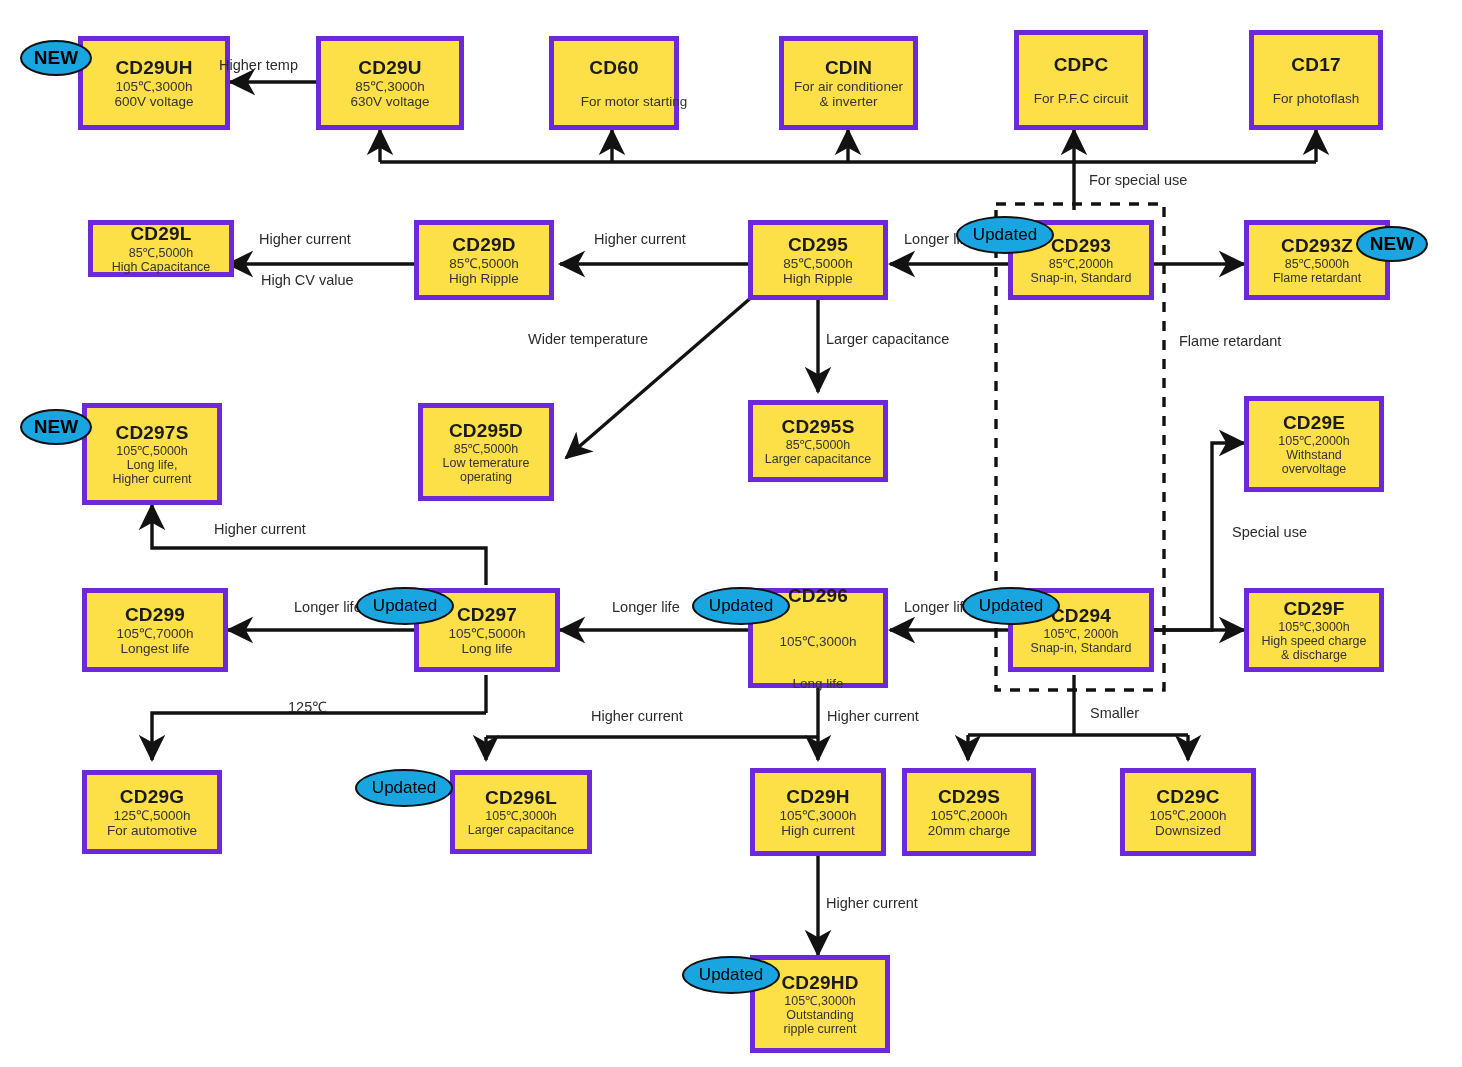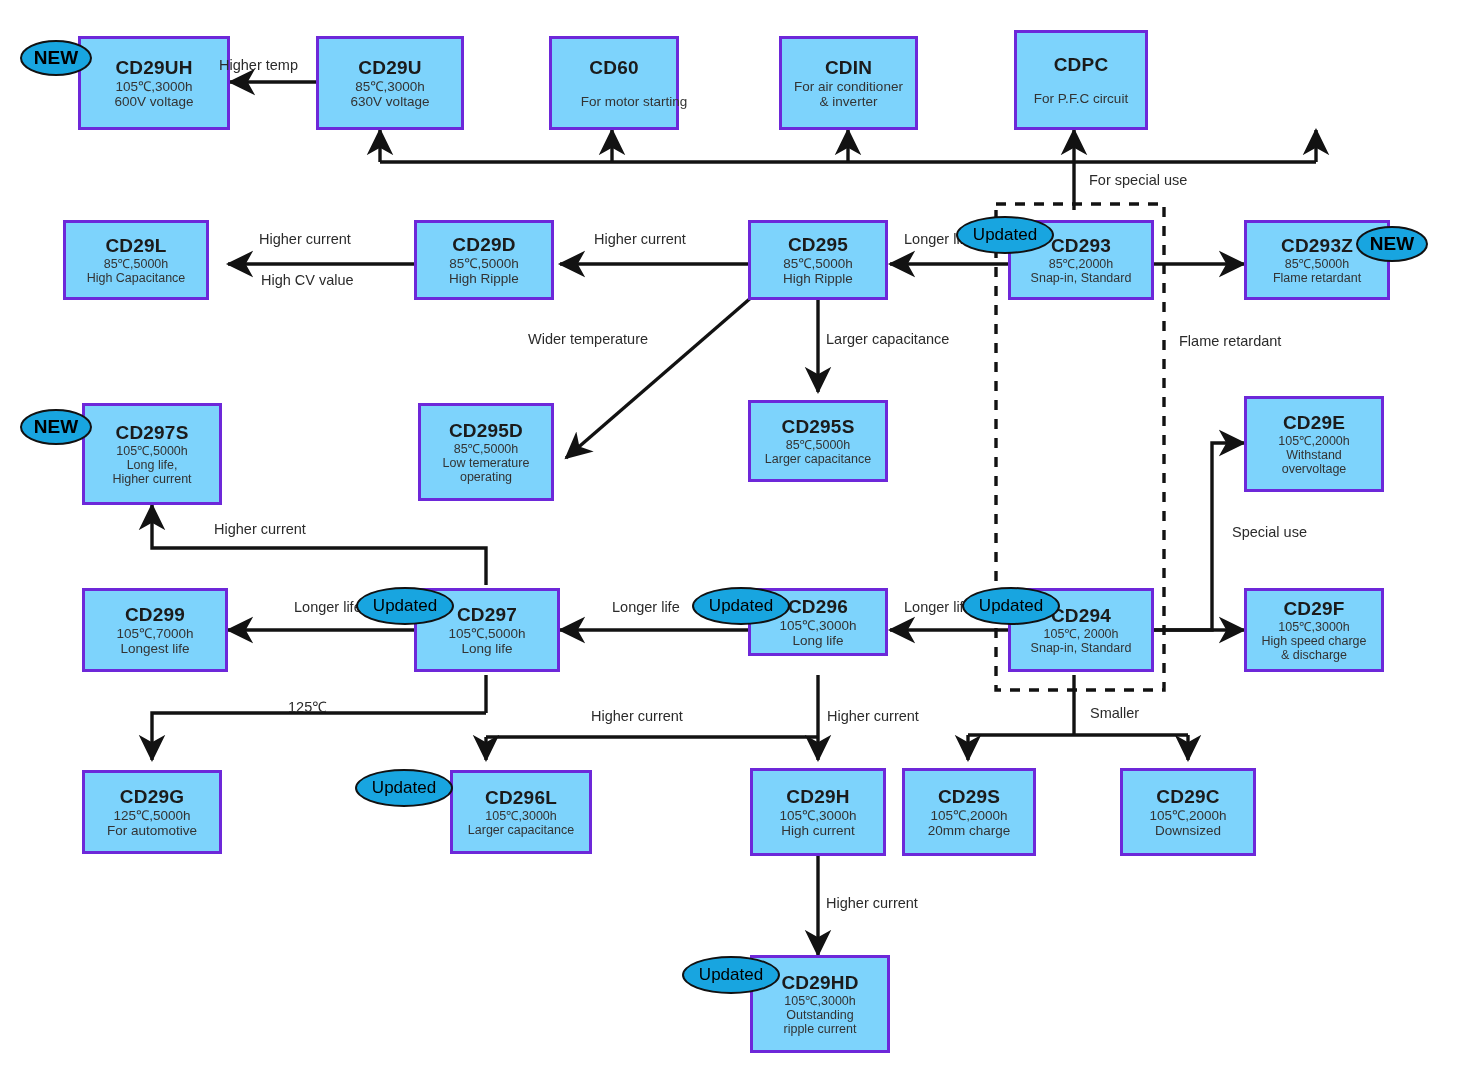--- a/index.html
+++ b/index.html
@@ -8,22 +8,22 @@
     width:1462px;height:1067px;
     background:#ffffff;
     font-family:"Liberation Sans", sans-serif;
     overflow:hidden;
   }
   svg#wires{position:absolute;left:0;top:0;width:1462px;height:1067px;pointer-events:none;}
 
   .node{
     position:absolute;
     box-sizing:border-box;
-    background:#7dd3fc;
-    border:3px solid #6d28d9;
+    background:#fde047;
+    border:5px solid #6d28d9;
     display:flex;
     flex-direction:column;
     align-items:center;
     justify-content:center;
     text-align:center;
     color:#2b2b2b;
     line-height:1.12;
     z-index:3;
   }
   .node .nm{
@@ -154,22 +154,26 @@
     <div class="nm">CDPC</div>
     <div class="ln" style="margin-top:14px;">For P.F.C circuit</div>
   </div>
 
   <div class="node" style="left:779px;top:36px;width:139px;height:94px;">
     <div class="nm">CDIN</div>
     <div class="ln">For air conditioner</div>
     <div class="ln">&amp; inverter</div>
   </div>
 
-
-  <div class="node tight" style="left:63px;top:220px;width:146px;height:80px;">
+  <div class="node" style="left:1249px;top:30px;width:134px;height:100px;">
+    <div class="nm">CD17</div>
+    <div class="ln" style="margin-top:14px;">For photoflash</div>
+  </div>
+
+  <div class="node tight" style="left:88px;top:220px;width:146px;height:57px;">
     <div class="nm">CD29L</div>
     <div class="ln">85℃,5000h</div>
     <div class="ln">High Capacitance</div>
   </div>
 
   <div class="node" style="left:414px;top:220px;width:140px;height:80px;">
     <div class="nm">CD29D</div>
     <div class="ln">85℃,5000h</div>
     <div class="ln">High Ripple</div>
   </div>
@@ -228,21 +232,21 @@
     <div class="ln">Longest life</div>
   </div>
 
   <div class="node" style="left:414px;top:588px;width:146px;height:84px;text-align:right;">
     <div class="nm">CD297</div>
     <div class="ln">105℃,5000h</div>
     <div class="ln">Long life</div>
   </div>
   <div class="badge upd" style="left:356px;top:563px;">Updated</div>
 
-  <div class="node" style="left:748px;top:588px;width:140px;height:68px;">
+  <div class="node" style="left:748px;top:588px;width:140px;height:100px;gap:27px;">
     <div class="nm">CD296</div>
     <div class="ln">105℃,3000h</div>
     <div class="ln">Long life</div>
   </div>
   <div class="badge upd" style="left:692px;top:563px;">Updated</div>
 
   <div class="node tight" style="left:1008px;top:588px;width:146px;height:84px;">
     <div class="nm">CD294</div>
     <div class="ln">105℃, 2000h</div>
     <div class="ln">Snap-in, Standard</div>

